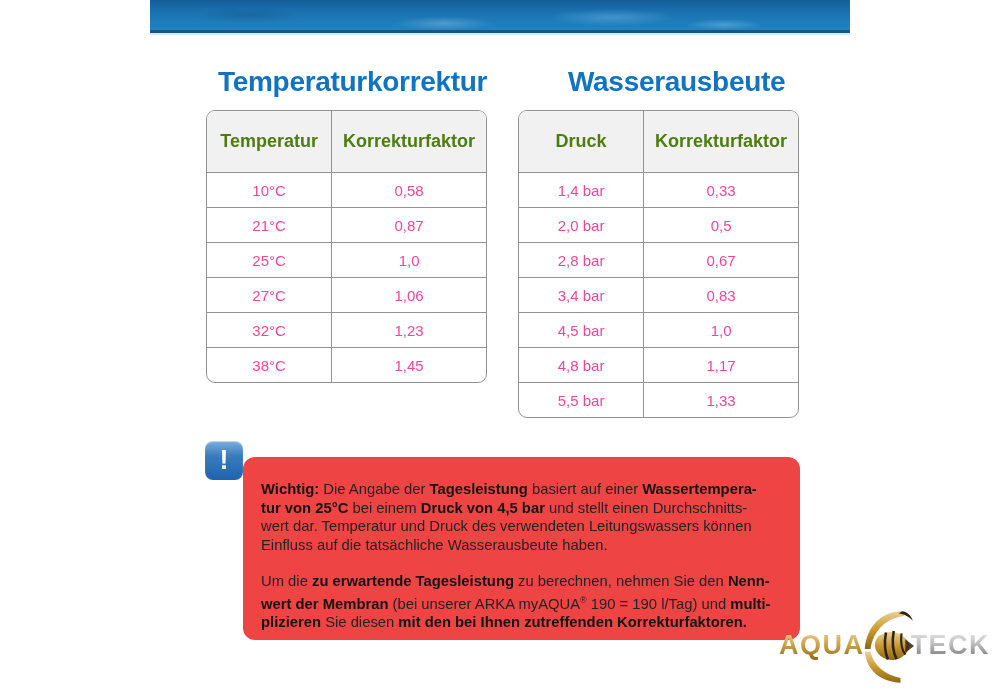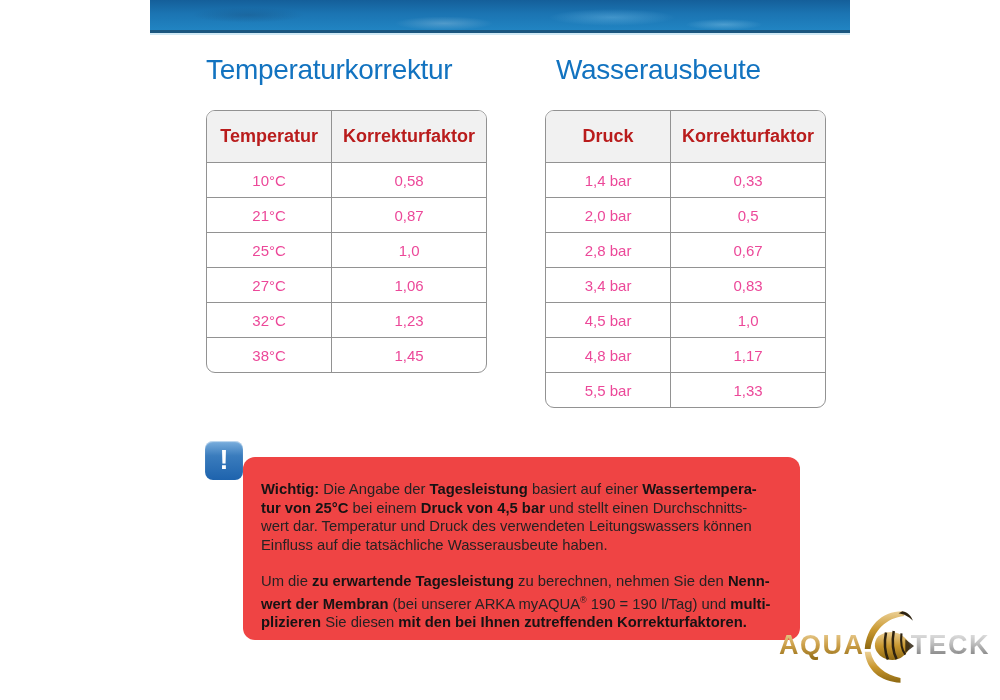--- a/index.html
+++ b/index.html
@@ -18,38 +18,38 @@
       radial-gradient(80px 11px at 14% 50%, rgba(25,85,135,.45), transparent 70%),
       linear-gradient(180deg, #145f9a 0%, #1b74b2 45%, #2184c2 100%);
     border-bottom:3px solid #1b567f;
   }
   .water::after {
     content:""; position:absolute; left:0; right:0; bottom:-5px; height:2px;
     background:#cfe9f6;
   }
 
   .sec-title {
-    position:absolute; top:54px; margin:0;
-    font-size:28px; font-weight:normal; color:#1273c0; letter-spacing:-0.3px;
+    position:absolute; top:54px; margin:12px;
+    font-size:28px; font-weight:bold; color:#1273c0; letter-spacing:-0.3px;
   }
   #title-temp  { left:206px; }
   #title-druck { left:556px; }
 
   
   .tbl {
     position:absolute; top:110px; width:281px; background:#ffffff;
     border:1.5px solid #929292; border-radius:9px; overflow:hidden;
     box-sizing:border-box;
   }
   #tbl-temp  { left:206px; }
-  #tbl-druck { left:518px;margin-left:27px; }
+  #tbl-druck { left:518px; }
   .trow { display:grid; grid-template-columns:44.5% 55.5%; }
   .trow > div { display:flex; align-items:center; justify-content:center; }
   .trow > div + div { border-left:1.5px solid #929292; }
-  .thead > div { height:51px; background:#f1f1f1; font-weight:bold; font-size:18px; color:#b91c1c; }
+  .thead > div { height:61px; background:#f1f1f1; font-weight:bold; font-size:18px; color:#4d7c0f; }
   .tdata > div { height:34px; border-top:1.5px solid #929292; font-size:15px; color:#ec4899; }
 
   
   .note-icon {
     position:absolute; left:205px; top:441px; width:38px; height:39px;
     border-radius:8px; color:#ffffff; font-weight:bold; font-size:27px;
     display:flex; align-items:center; justify-content:center;
     background:linear-gradient(180deg, #7cb0de 0%, #3a7cbd 38%, #1e63ad 100%);
     box-shadow:inset 0 1px 1px rgba(255,255,255,.55);
   }

